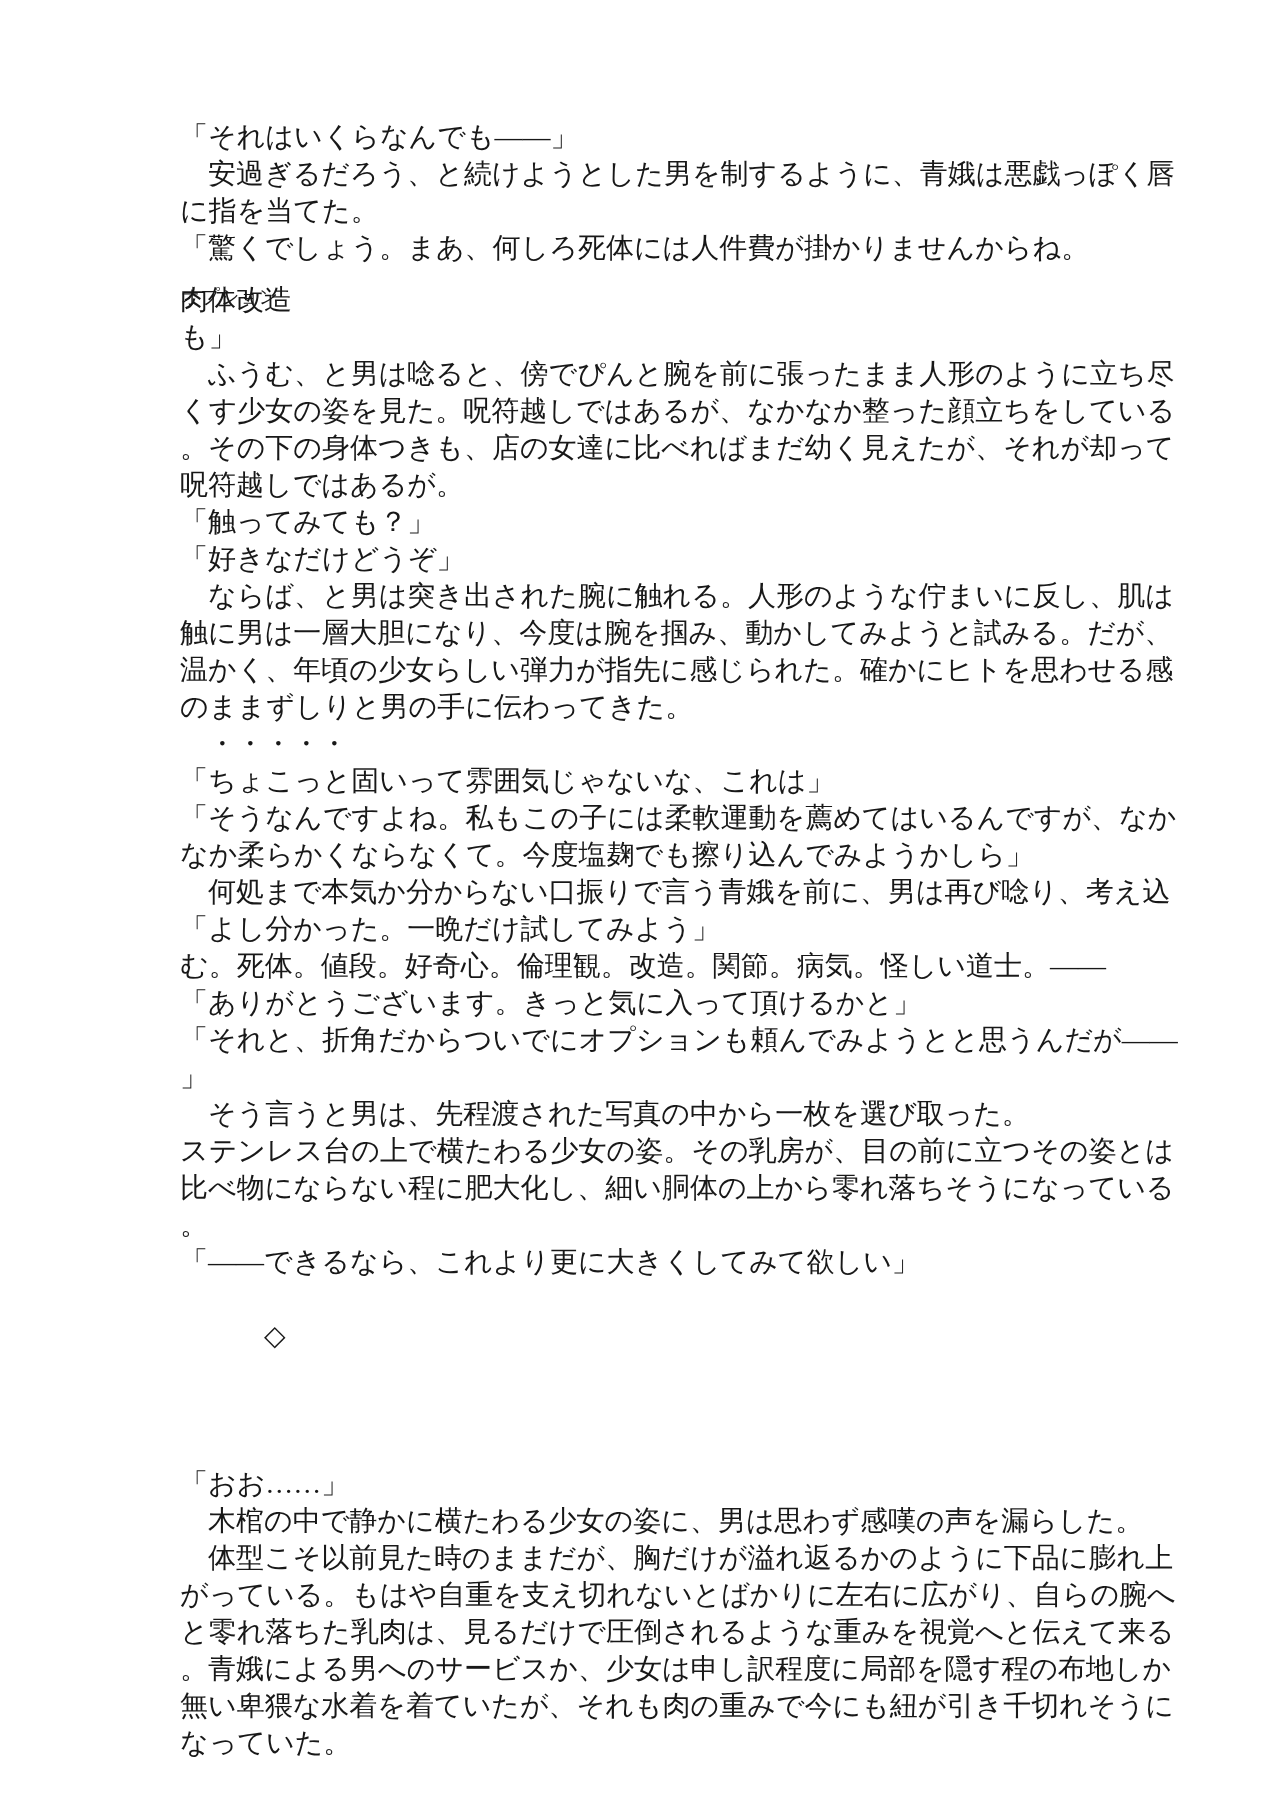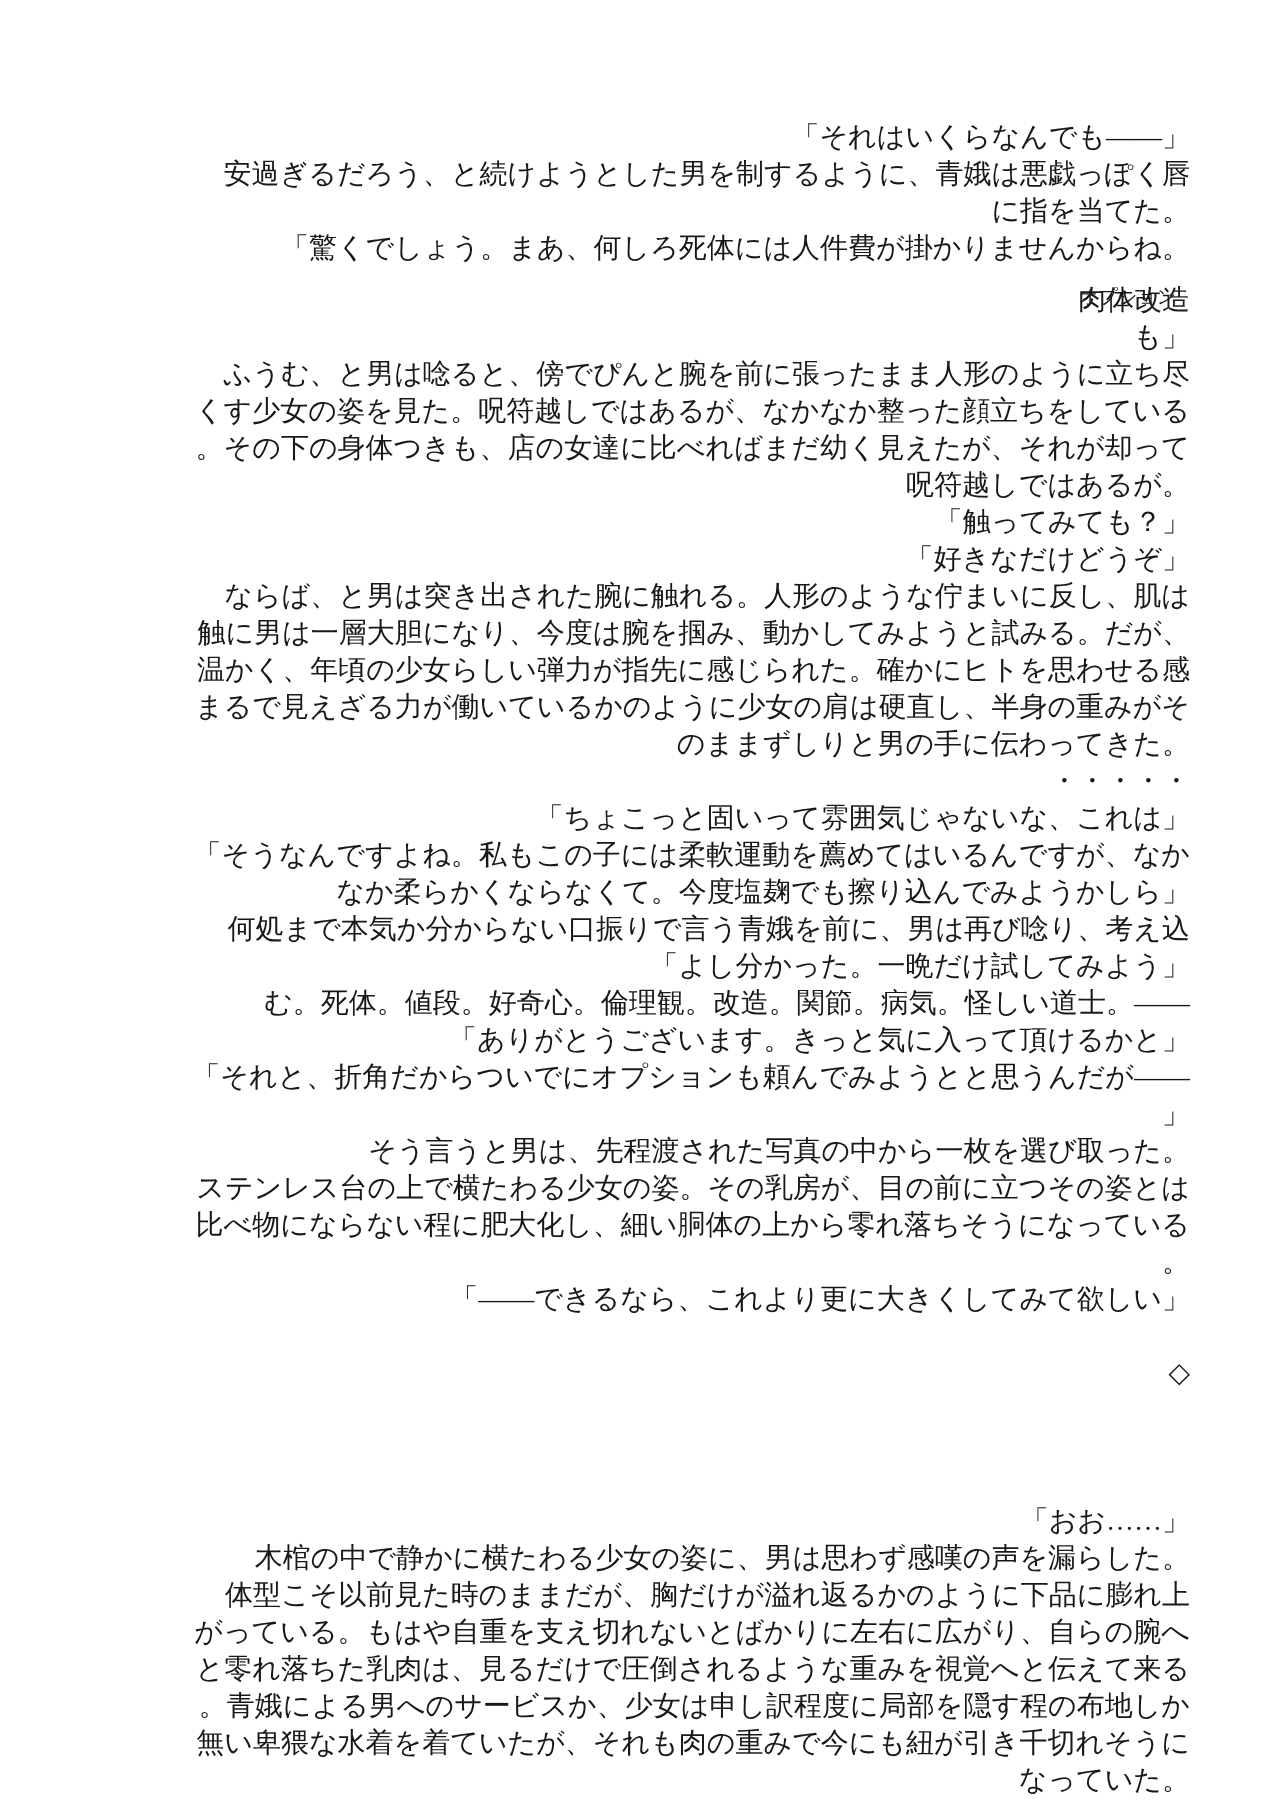--- a/index.html
+++ b/index.html
@@ -47,38 +47,37 @@
   .line.divider {
     
   }
   .line.dots {
     
   }
 </style>
 </head>
 <body>
 
-<div class="page" style="background: rgb(255, 255, 255); text-align: right;">
+<div class="page" style="background: rgb(255, 255, 255);">
   <div class="text-block" id="text-block" style="color: rgb(24, 24, 24);">
       <div class="line normal">「それはいくらなんでも——」</div>
       <div class="line normal">　安過ぎるだろう、と続けようとした男を制するように、青娥は悪戯っぽく唇</div>
       <div class="line normal">に指を当てた。</div>
       <div class="line normal">「驚くでしょう。まあ、何しろ死体には人件費が掛かりませんからね。</div>
       <div class="line ruby"><span class="ruby-wrap"><span class="ruby-base">肉体改造</span><span class="ruby-rt">オプション</span></span></div>
       <div class="line normal">も」</div>
       <div class="line normal">　ふうむ、と男は唸ると、傍でぴんと腕を前に張ったまま人形のように立ち尽</div>
       <div class="line normal">くす少女の姿を見た。呪符越しではあるが、なかなか整った顔立ちをしている</div>
       <div class="line normal">。その下の身体つきも、店の女達に比べればまだ幼く見えたが、それが却って</div>
       <div class="line normal">呪符越しではあるが。</div>
       <div class="line normal">「触ってみても？」</div>
       <div class="line normal">「好きなだけどうぞ」</div>
       <div class="line normal">　ならば、と男は突き出された腕に触れる。人形のような佇まいに反し、肌は</div>
       <div class="line normal">触に男は一層大胆になり、今度は腕を掴み、動かしてみようと試みる。だが、</div>
       <div class="line normal">温かく、年頃の少女らしい弾力が指先に感じられた。確かにヒトを思わせる感</div>
-      <div class="line normal">まるで見えざる力が働いているかのように少女の肩は硬直し、半身の重みがそ</div>
       <div class="line normal">のままずしりと男の手に伝わってきた。</div>
       <div class="line dots">　・・・・・</div>
       <div class="line normal">「ちょこっと固いって雰囲気じゃないな、これは」</div>
       <div class="line normal">「そうなんですよね。私もこの子には柔軟運動を薦めてはいるんですが、なか</div>
       <div class="line normal">なか柔らかくならなくて。今度塩麹でも擦り込んでみようかしら」</div>
       <div class="line normal">　何処まで本気か分からない口振りで言う青娥を前に、男は再び唸り、考え込</div>
       <div class="line normal">「よし分かった。一晩だけ試してみよう」</div>
       <div class="line normal">む。死体。値段。好奇心。倫理観。改造。関節。病気。怪しい道士。——</div>
       <div class="line normal">「ありがとうございます。きっと気に入って頂けるかと」</div>
       <div class="line normal">「それと、折角だからついでにオプションも頼んでみようとと思うんだが——</div>

